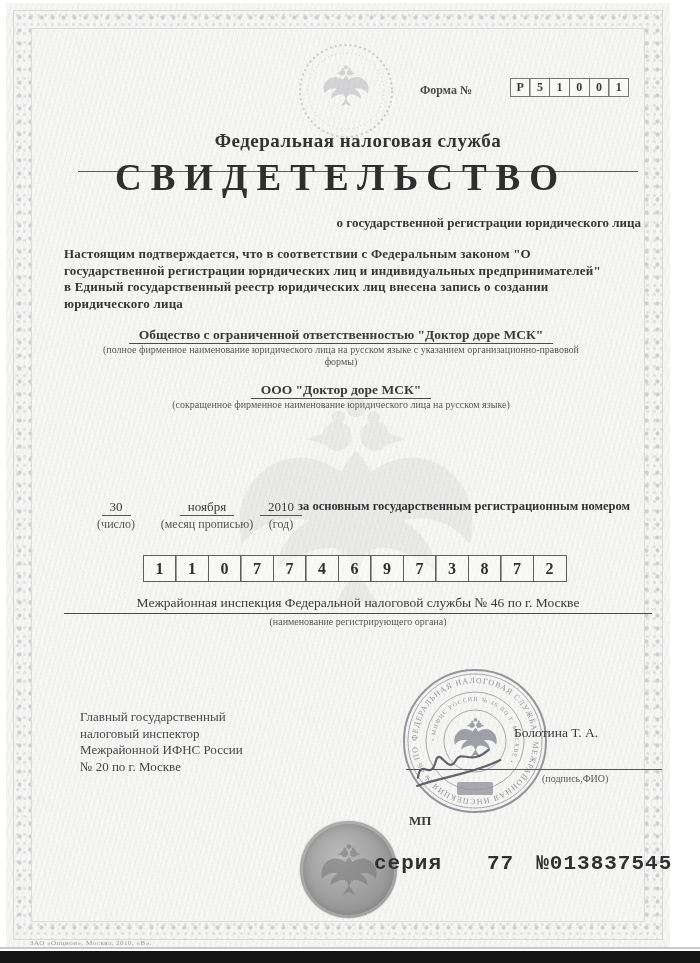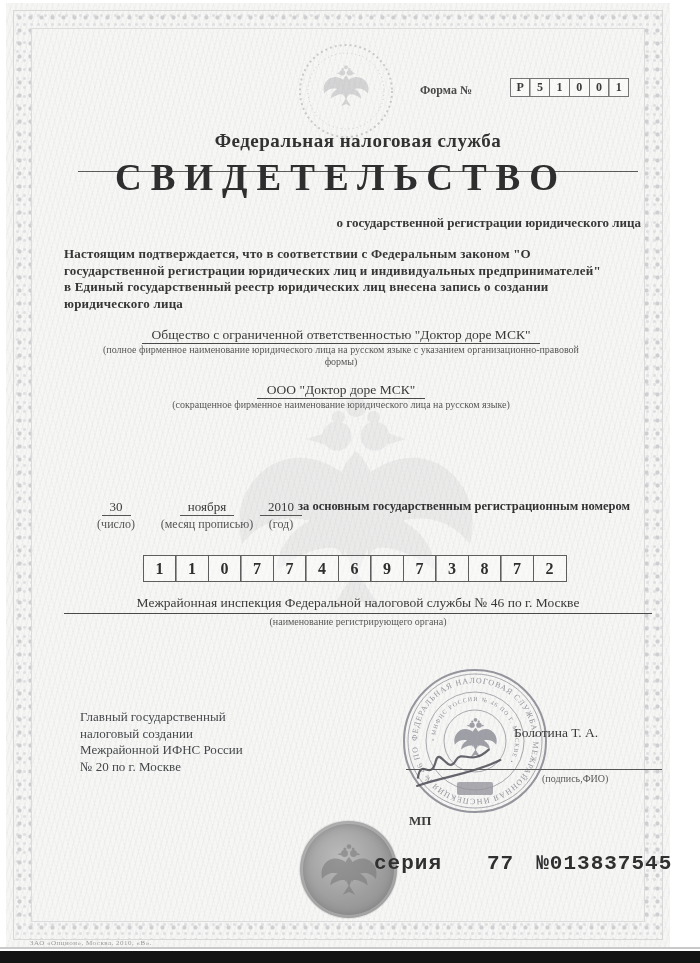--- a/index.html
+++ b/index.html
@@ -47,21 +47,21 @@
     border-bottom:1.5px solid #5a5a5a;padding-bottom:19px;
   }
   .title{
     left:35px;top:153px;width:600px;text-align:center;
     font-size:37px;font-weight:700;letter-spacing:9px;color:#2e2e2e;
   }
   .subtitle{left:35px;top:212px;width:600px;text-align:right;font-size:13px;font-weight:700;color:#383838;}
   .intro{left:58px;top:243px;width:590px;font-size:13px;font-weight:700;color:#363636;line-height:16.5px;letter-spacing:.2px;}
   .name-row{left:35px;top:0;width:600px;text-align:center;}
   .uline{display:inline-block;border-bottom:1px solid #4a4a4a;padding:0 10px;}
-  .name-val{font-size:13.5px;font-weight:400;color:#3a3a3a;}
+  .name-val{font-size:13.5px;font-weight:700;color:#3a3a3a;}
   .cap{font-size:10px;color:#585858;line-height:12px;}
   .watermark{left:200px;top:372px;width:300px;height:262px;color:#9a9aa2;opacity:.12;}
   .field{position:absolute;text-align:center;}
   .field .val{display:inline-block;border-bottom:1px solid #555;padding:0 8px;font-size:13px;color:#3a3a3a;}
   .field .fcap{font-size:12px;color:#555;margin-top:1px;}
   .ogrn-suffix{left:292px;top:496px;font-size:12.5px;font-weight:700;color:#333;}
   .ogrn-row{left:138px;top:552px;display:flex;}
   .bigcell{
     width:32px;height:25px;border:1.5px solid #5e5e5e;margin-left:-1.5px;
     display:flex;align-items:center;justify-content:center;
@@ -199,21 +199,21 @@
       <div class="bigcell">8</div>
       <div class="bigcell">7</div>
       <div class="bigcell">2</div>
     </div>
 
     <div class="abs registrar nowrap">Межрайонная инспекция Федеральной налоговой службы № 46 по г. Москве</div>
     <div class="abs registrar-cap">(наименование регистрирующего органа)</div>
 
     <div class="abs inspector">
       <div>Главный государственный</div>
-      <div>налоговый создании</div>
+      <div>налоговый инспектор</div>
       <div>Межрайонной ИФНС России</div>
       <div>№ 20 по г. Москве</div>
     </div>
 
     <svg class="abs stamp" viewBox="0 0 150 150">
       <defs>
         <path id="ringOuter" d="M75,75 m-58,0 a58,58 0 1,1 116,0 a58,58 0 1,1 -116,0"></path>
         <path id="ringInner" d="M75,75 m-40,0 a40,40 0 1,1 80,0 a40,40 0 1,1 -80,0"></path>
       </defs>
       <circle cx="75" cy="75" r="71" fill="none" stroke="currentColor" stroke-width="2"></circle>

